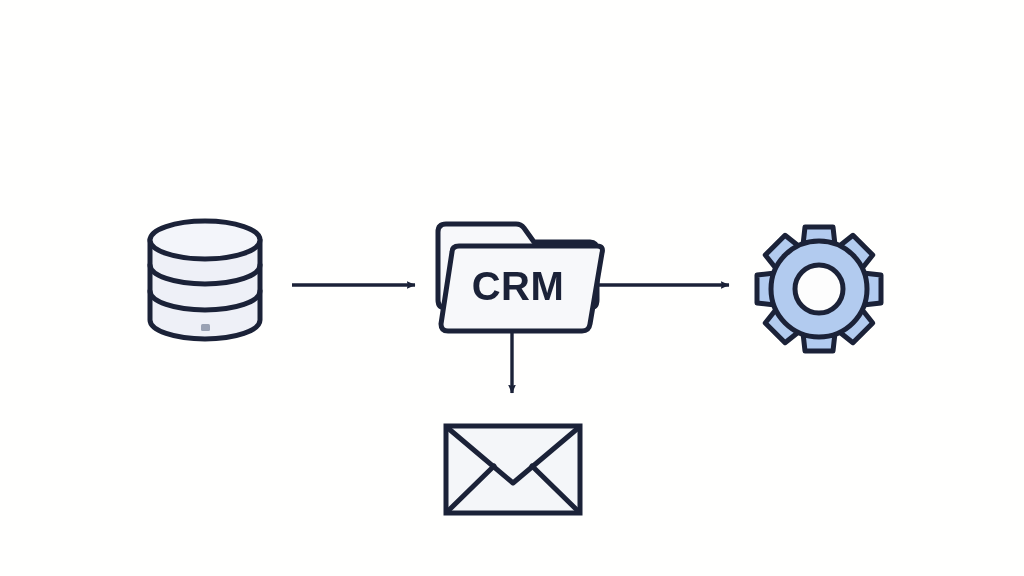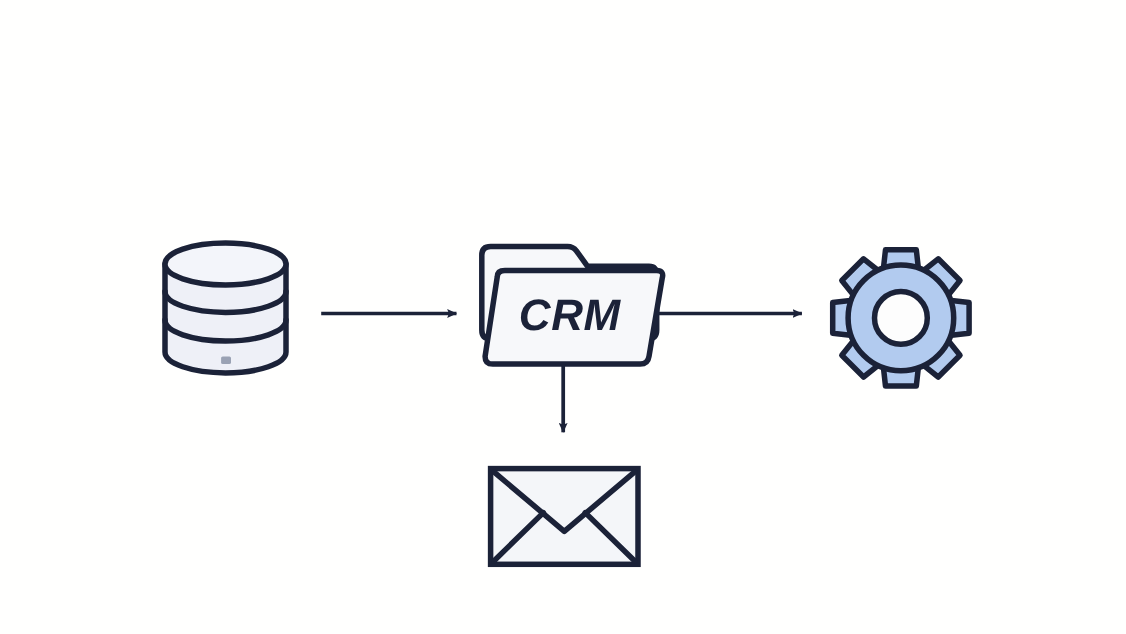--- a/index.html
+++ b/index.html
@@ -12,21 +12,20 @@
     width: 1024px;
     height: 576px;
     overflow: hidden;
     font-family: "Liberation Sans", sans-serif;
   }
   #diagram-canvas {
     position: relative;
     width: 1024px;
     height: 576px;
     background: #fffffe;
-    font-style: italic;
   }
   #diagram-canvas svg {
     display: block;
   }
   .node-label {
     font-family: "Liberation Sans", sans-serif;
     font-weight: bold;
     letter-spacing: 0.5px;
   }
 </style>

